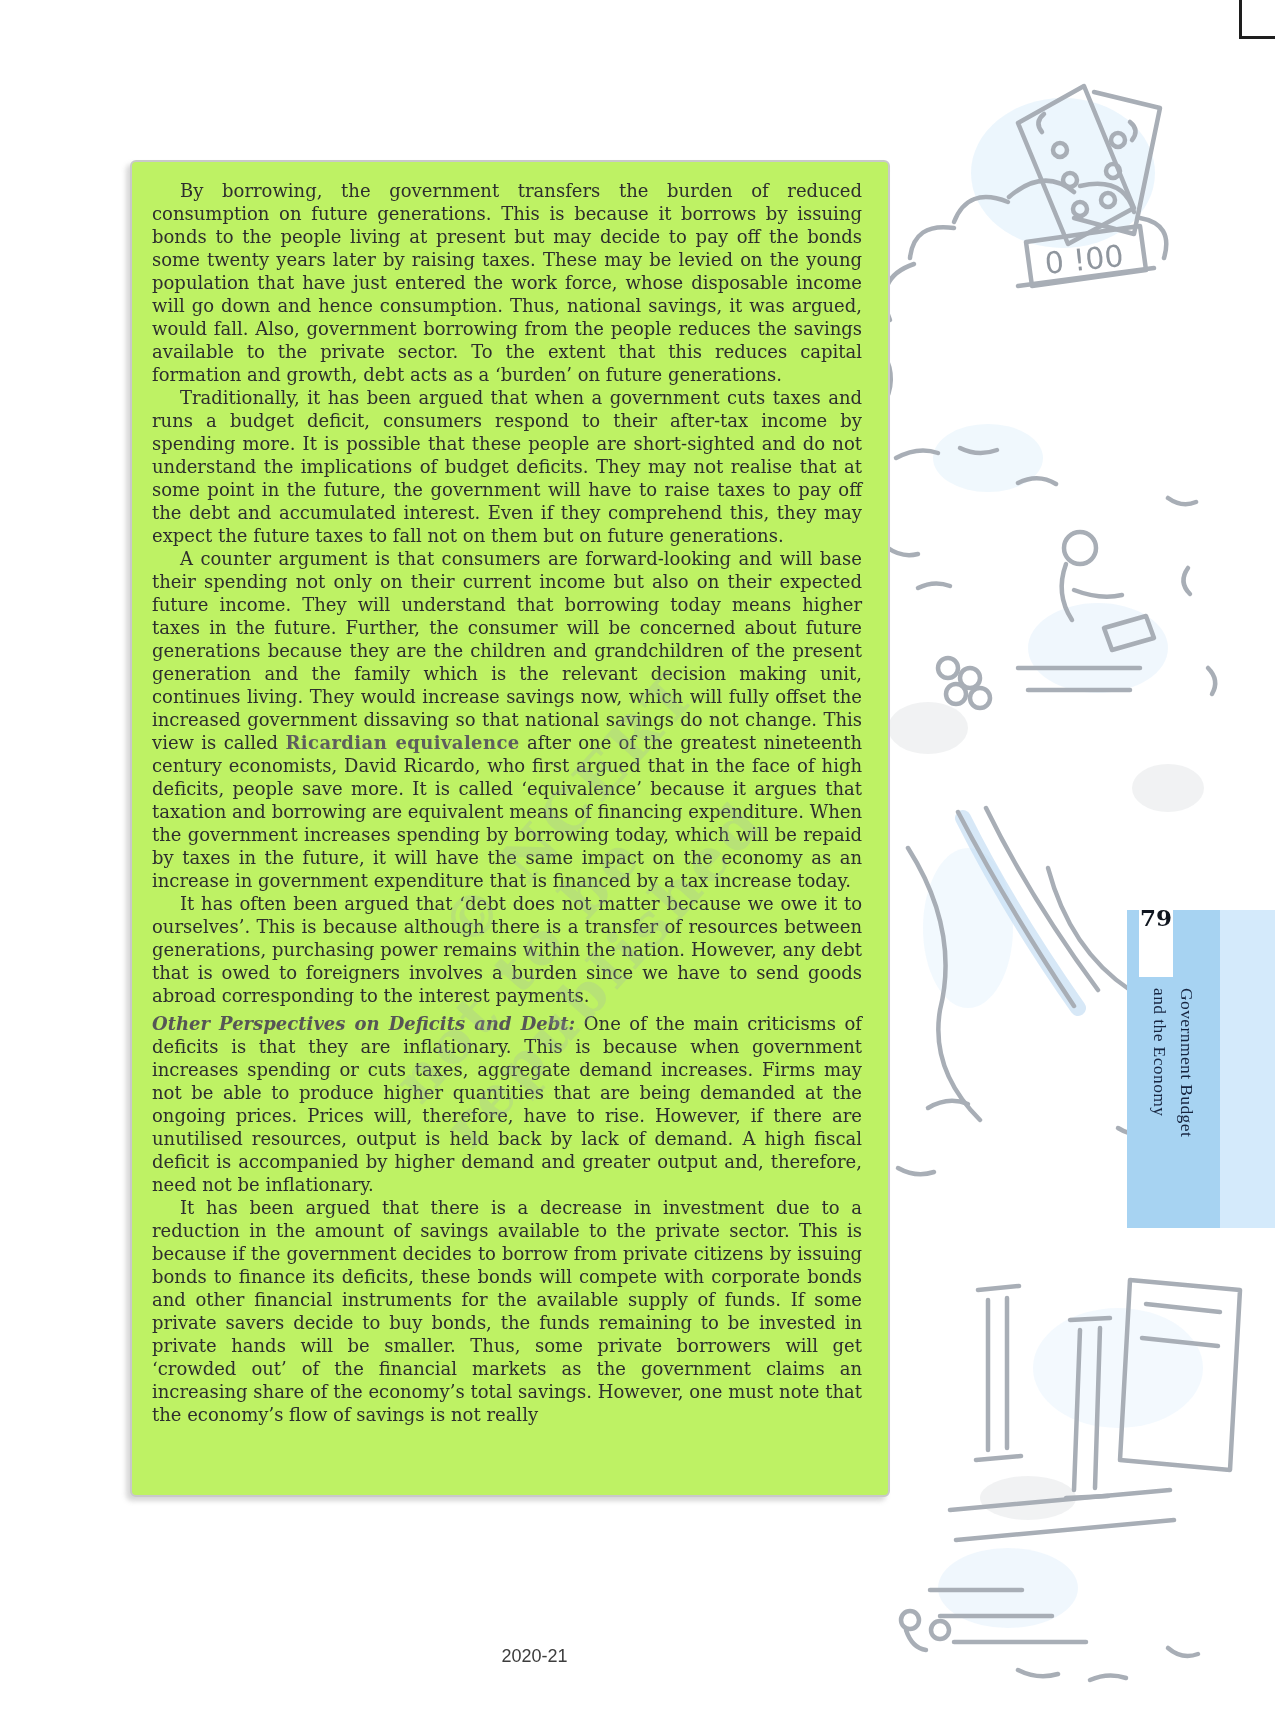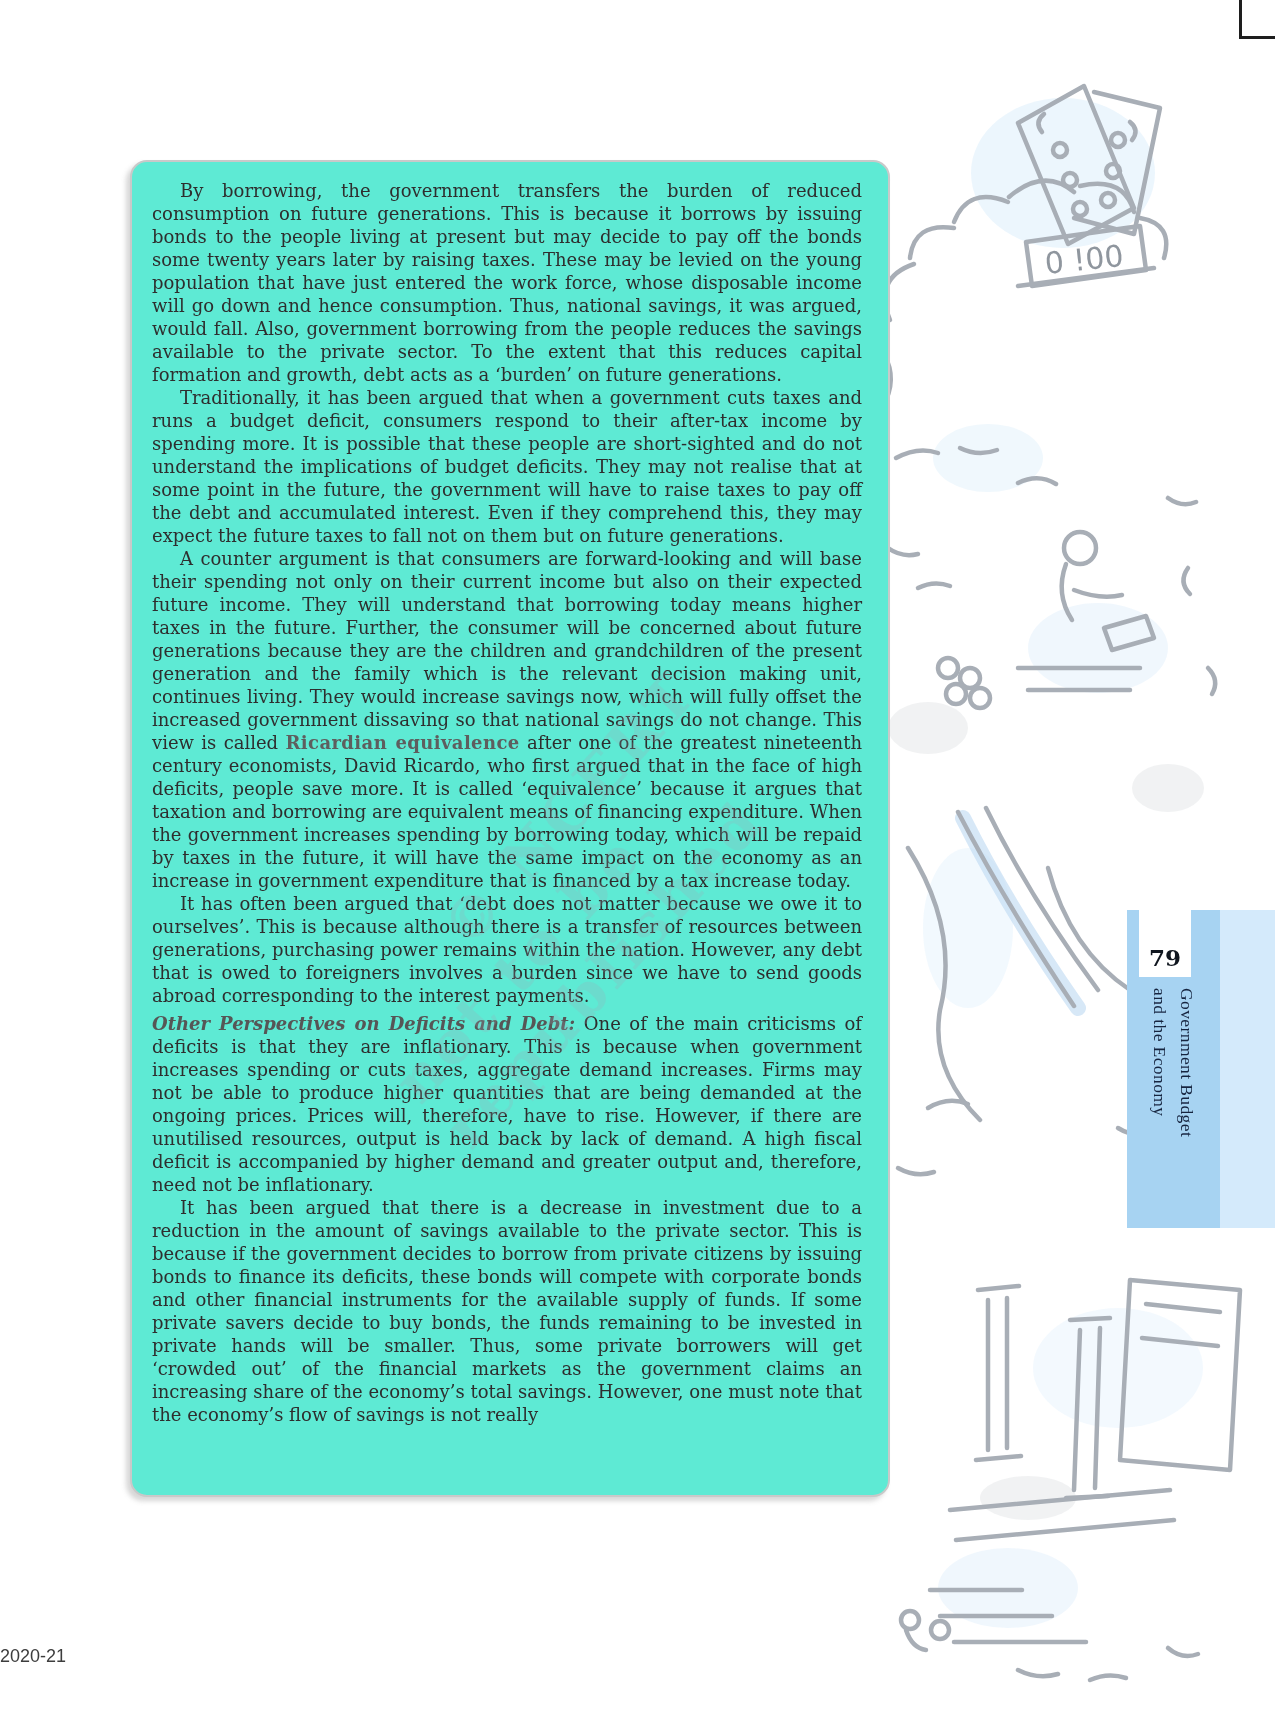--- a/index.html
+++ b/index.html
@@ -9,23 +9,23 @@
     background:#ffffff;
     overflow:hidden;
     font-family:"DejaVu Serif","Liberation Serif",serif;
   }
   
   .text-card{
     position:absolute;
     left:130px;top:160px;
     width:760px;height:1337px;
     box-sizing:border-box;
-    background:#5eead4;
+    background:#bef264;
     border:2px solid #c9c9c9;
-    border-radius:17px;
+    border-radius:6px;
     box-shadow:-4px 4px 5px rgba(110,110,110,.28);
     padding:17px 26px 22px 20px;
     color:#2e2e2e;
     font-size:18px;
     line-height:23px;
     z-index:3;
   }
   .para{margin:0;text-align:justify;text-indent:28px;hyphens:none;}
   .para.noindent{text-indent:0;margin-top:5px;}
   .term{font-weight:bold;color:#5e5e5e;letter-spacing:.4px;}
@@ -39,41 +39,41 @@
     font-size:58px;font-weight:600;letter-spacing:5px;
     color:rgba(158,170,182,0.22);
     z-index:4;pointer-events:none;
   }
   
   .illustration{position:absolute;left:868px;top:28px;width:407px;height:1681px;z-index:1;}
   
   .band{position:absolute;left:1127px;top:910px;width:93px;height:318px;background:#a7d3f2;z-index:5;}
   .band-light{position:absolute;left:1220px;top:910px;width:55px;height:318px;background:#d4eafb;z-index:5;}
   .page-number-box{
-    position:absolute;left:1139px;top:904px;width:52px;height:73px;
+    position:absolute;left:1139px;top:904px;width:34px;height:73px;
     background:#ffffff;z-index:6;
-    display:flex;align-items:flex-end;justify-content:center;
+    display:flex;align-items:flex-start;justify-content:center;
     padding-bottom:6px;box-sizing:border-box;
     font-family:"DejaVu Serif",serif;font-weight:bold;font-size:23px;color:#10161f;
   }
   .chapter-title{
     position:absolute;left:1146px;top:988px;height:252px;z-index:6;
     writing-mode:vertical-rl;
     font-family:"Liberation Serif",serif;
     font-size:17.5px;line-height:27px;
     color:#16243f;letter-spacing:.4px;
   }
   .ct-line{display:block;}
   
   .corner-mark-v{position:absolute;left:1239px;top:0;width:3px;height:39px;background:#1e1e1e;z-index:7;}
   .corner-mark-h{position:absolute;left:1239px;top:36px;width:36px;height:3px;background:#1e1e1e;z-index:7;}
   
   .footer{
     position:absolute;left:0;top:1646px;width:1069px;
-    text-align:left;
+    text-align:center;
     font-family:"Liberation Sans",sans-serif;
     font-size:18px;color:#3d3d3d;z-index:6;
   }
 </style>
 </head>
 <body>
 
 <div class="page">
 
   <svg class="illustration" viewBox="0 0 407 1681" xmlns="http://www.w3.org/2000/svg">

